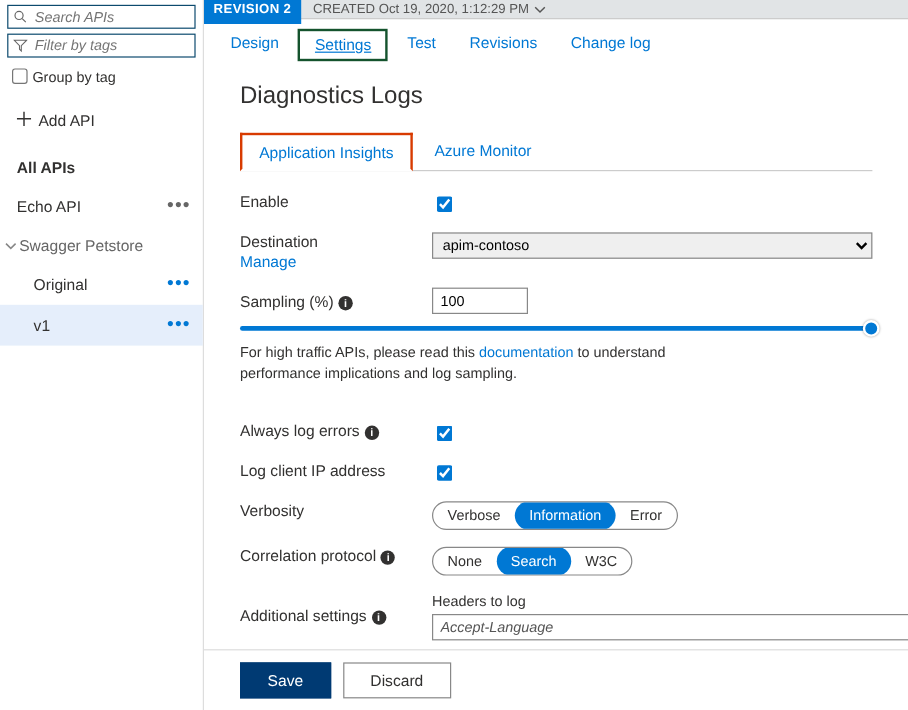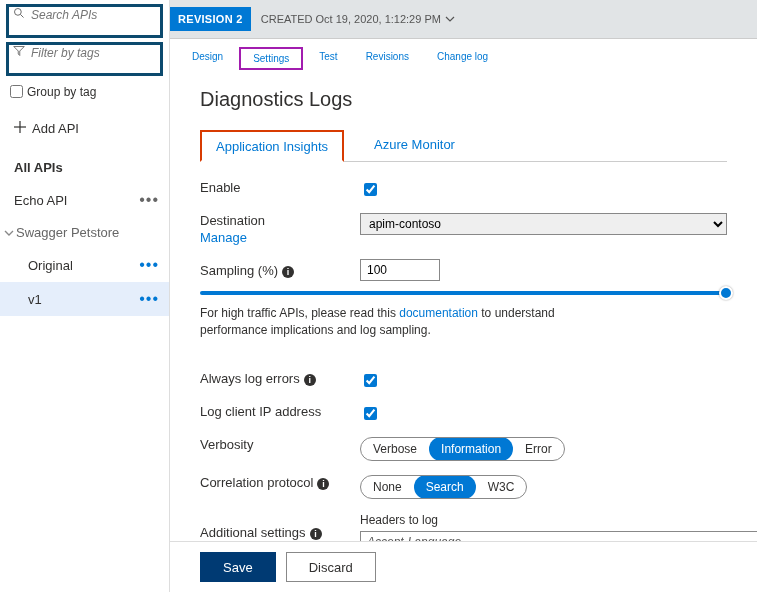--- a/index.html
+++ b/index.html
@@ -1,45 +1,45 @@
 <!DOCTYPE html>
 <html><head>
 <meta charset="utf-8">
 <style>
   * { box-sizing: border-box; font-family: "Segoe UI", Arial, sans-serif; }
   body { margin:0; padding:0; font-size:13px; color:#323130; background:#fff; width:757px; }
   .root { display:flex; height:592px; }
   
   .sidebar { width:170px; border-right:1px solid #ddd; display:flex; flex-direction:column; }
-  .search-box, .filter-box { border:3px solid #0c4a6e; margin:4px 6px 0 6px; height:34px; display:flex; align-items:flex-start; padding:0 4px; font-size:12px; }
+  .search-box, .filter-box { border:1px solid #0c4a6e; margin:4px 6px 0 6px; height:20px; display:flex; align-items:center; padding:0 4px; font-size:12px; }
   .search-box svg, .filter-box svg { width:12px; height:12px; margin-right:4px; flex-shrink:0; }
   .search-input, .filter-input { border:none; outline:none; width:100%; font-style:italic; font-size:12px; color:#666; background:transparent; }
   .groupby { display:flex; align-items:center; margin:6px 6px 10px 6px; font-size:12px; }
   .groupby input { margin-right:4px; }
   .add-api { display:flex; align-items:flex-start; margin:10px 0 16px 14px; font-size:13px; color:#323130; cursor:pointer; }
   .add-api svg { width:12px; height:12px; margin-right:6px; stroke:#323130; }
   .nav-item { padding:8px 10px 8px 14px; font-size:13px; display:flex; align-items:center; justify-content:space-between; cursor:pointer; position:relative; }
   .nav-item.bold { font-weight:600; }
   .nav-item .dots { color:#666; font-size:16px; letter-spacing:1px; cursor:pointer; }
   .nav-group-header { padding:8px 10px 8px 4px; font-size:13px; color:#666; display:flex; align-items:center; cursor:pointer; }
   .nav-group-header svg { width:10px; height:10px; margin-right:2px; }
   .nav-sub { padding:8px 10px 8px 28px; font-size:13px; display:flex; align-items:center; justify-content:space-between; cursor:pointer; }
   .nav-sub.selected { background:#e5eefb; }
   .nav-sub .dots { color:#0078d4; font-size:16px; letter-spacing:1px; cursor:pointer; }
   
   .main { flex:1; display:flex; flex-direction:column; overflow:hidden; }
-  .revbar { background:#e1e4e6; border-bottom:1px solid #ccc; height:39px; display:flex; align-items:center; font-size:11px; }
+  .revbar { background:#e1e4e6; border-bottom:1px solid #ccc; height:16px; display:flex; align-items:center; font-size:11px; }
   .rev-badge { background:#0078d4; color:#fff; padding:0 8px; height:24px; display:flex; align-items:center; font-weight:600; letter-spacing:.3px; }
   .rev-created { margin-left:10px; color:#555; display:flex; align-items:center; gap:4px; }
   .tabbar { display:flex; padding:8px 0 6px 10px; gap:4px; }
-  .tab { color:#0078d4; padding:4px 12px; font-size:10px; cursor:pointer; }
-  .tab.highlight { border:2px solid #a21caf; }
+  .tab { color:#0078d4; padding:4px 12px; font-size:13px; cursor:pointer; }
+  .tab.highlight { border:2px solid #14532d;text-decoration:underline; }
   .content { padding:6px 30px 10px 30px; overflow:auto; flex:1; }
   h1.page-title { font-size:20px; font-weight:400; margin:6px 0 18px 0; color:#323130; }
-  .subtabs { border-bottom:1px solid #ccc; display:flex; gap:16px; margin-bottom:18px; }
+  .subtabs { border-bottom:1px solid #ccc; display:flex; gap:4px; margin-bottom:18px; }
   .subtab { padding:7px 14px 6px 14px; font-size:13px; color:#0078d4; cursor:pointer; position:relative; bottom:-1px; }
   .subtab.active { border:2px solid #d83b01; border-bottom:2px solid #fff; background:#fff; }
   .form-row { display:flex; align-items:flex-start; margin-bottom:14px; font-size:13px; }
   .form-label { width:160px; flex-shrink:0; color:#323130; }
   .form-label .sublink { display:block; color:#0078d4; font-size:13px; margin-top:2px; cursor:pointer; }
   .form-control { flex:1; }
   .info-icon { display:inline-block; width:12px; height:12px; border-radius:50%; background:#323130; color:#fff; font-size:9px; text-align:center; line-height:12px; font-weight:bold; margin-left:4px; font-style:normal; }
   select.dest { width:100%; max-width:410px; border:1px solid #888; height:22px; font-size:12px; padding:0 4px; }
   input.num { width:80px; border:1px solid #888; height:22px; padding:0 6px; font-size:12px; }
   .slider-wrap { margin-top:4px; position:relative; width:410px; }

